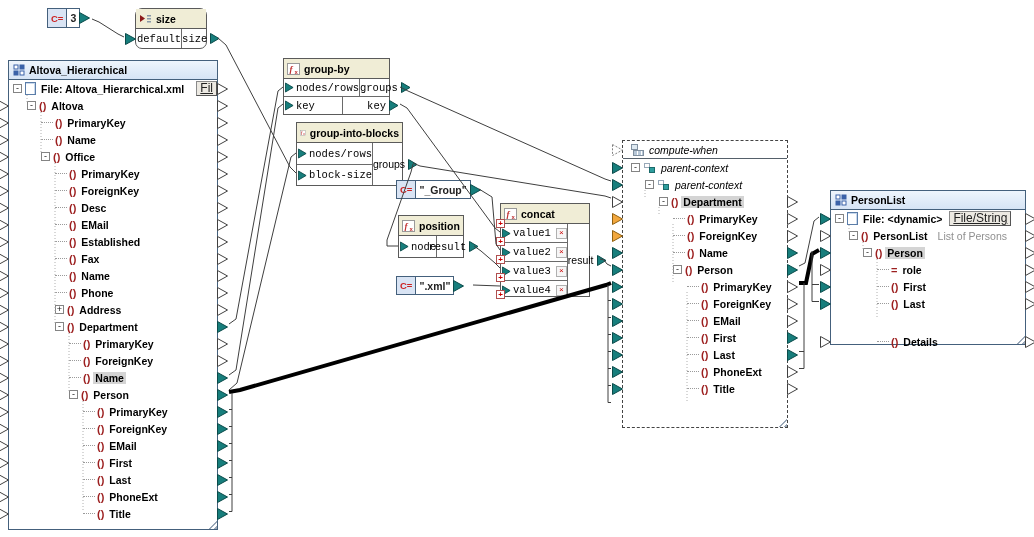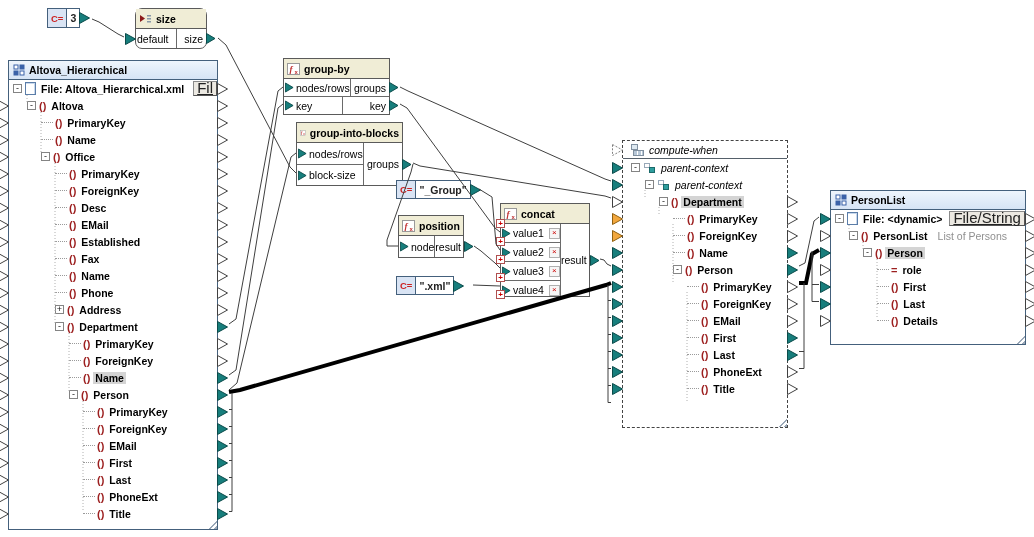--- a/index.html
+++ b/index.html
@@ -15,21 +15,21 @@
           border-bottom:1px solid var(--border-dark);display:flex;align-items:center;gap:4px;
           padding:0 4px;font-size:10.5px;color:#000;white-space:nowrap;}
   .tree{position:relative;}
   .trow{height:17px;display:flex;align-items:center;position:relative;font-size:10.5px;
         font-weight:bold;white-space:nowrap;box-sizing:border-box;}
   .lbl{padding:0 2px;color:#000;}
   .lbl.hl{background:var(--selection-gray);}
   .lbl.ital{font-style:italic;font-weight:normal;}
   .note{color:#909090;font-weight:normal;margin-left:8px;font-size:10.5px;}
   .note:empty{display:none;}
-  .btn{margin-left:5px;font-size:15px;font-weight:normal;border:1px solid #8a8a8a;
+  .btn{margin-left:5px;font-size:12px;font-weight:normal;border:1px solid #8a8a8a;
        border-right-color:#555;border-bottom-color:#555;background:#ece9e2;padding:0 3px;
        height:13px;line-height:12px;text-decoration:underline;color:#222;}
   .btn:empty{display:none;}
   .btn.clip{position:absolute;right:0;top:1px;}
   .exp{width:9px;height:9px;border:1px solid #848484;background:#fff;font-size:9px;line-height:7px;
        text-align:center;margin-right:3px;flex:none;font-weight:normal;color:#222;box-sizing:border-box;}
   .exp:empty{display:none;}
   .stub{width:12px;border-top:1px dotted #9a9a9a;margin-right:2px;flex:none;}
   .trow:has(.exp:not(:empty)) .stub{display:none;}
   .trow:has(.ico.compute) .stub{display:none;}
@@ -51,21 +51,21 @@
   .conn{position:absolute;width:11px;height:12px;top:2.5px;}
   .conn.l{left:-11px;} .conn.r{right:-11px;}
   .conn path{fill:#fff;stroke:#404040;stroke-width:1;}
   .conn.teal path{fill:var(--accent-teal);stroke:#0b4b4a;}
   .conn.orange path{fill:var(--mandatory-orange);stroke:#906010;}
   .conn.dash path{fill:#fff;stroke:#808080;stroke-dasharray:2 1.5;}
   
   .fn{position:absolute;border:1px solid #5a5a5a;background:#fff;box-sizing:border-box;font-size:10.5px;}
   .fn-h{height:19px;background:var(--function-header);border-bottom:1px solid #5a5a5a;
         display:flex;align-items:center;gap:4px;padding:0 3px;font-weight:bold;white-space:nowrap;}
-  .fn-row{display:flex;height:17px;position:relative;}
+  .fn-row{display:flex;height:17px;position:relative;font-family:Liberation Mono, monospace;}
   .fn-row + .fn-row{border-top:1px solid #6a6a6a;}
   .fi{flex:1;display:flex;align-items:center;gap:2px;padding-left:1px;white-space:nowrap;}
   .fo{position:relative;display:flex;align-items:center;justify-content:flex-end;
       border-left:1px solid #6a6a6a;height:100%;padding-right:3px;box-sizing:border-box;white-space:nowrap;}
   .fconn{flex:none;}
   .fconn path{fill:var(--accent-teal);stroke:#0b4b4a;stroke-width:1;}
   .fconn.out{position:absolute;right:-10px;top:50%;margin-top:-5.5px;}
   .del{width:9px;height:9px;border:1px solid #b0b0b0;color:#c00;font-size:8px;line-height:8px;
        text-align:center;background:#f6f6f6;margin-left:3px;flex:none;font-weight:normal;}
   .del::before{content:"\00d7";}
@@ -952,21 +952,21 @@
           </svg>
 
           <span class="stub"></span>
           <span class="ico element"></span>
           <span class="lbl">Last</span>
 
           <svg class="conn r white" viewBox="0 0 11 12">
             <path d="M0.5,0.5 L10.5,6 L0.5,11.5 Z"></path>
           </svg>
         </div>
-        <div class="trow" style="padding-left: 46px;">
+        <div class="trow" style="padding-left: 46px; margin-top: 21px;">
           <svg class="conn l white" viewBox="0 0 11 12">
             <path d="M0.5,0.5 L10.5,6 L0.5,11.5 Z"></path>
           </svg>
 
           <span class="stub"></span>
           <span class="ico element"></span>
           <span class="lbl">Details</span>
 
           <svg class="conn r white" viewBox="0 0 11 12">
             <path d="M0.5,0.5 L10.5,6 L0.5,11.5 Z"></path>

